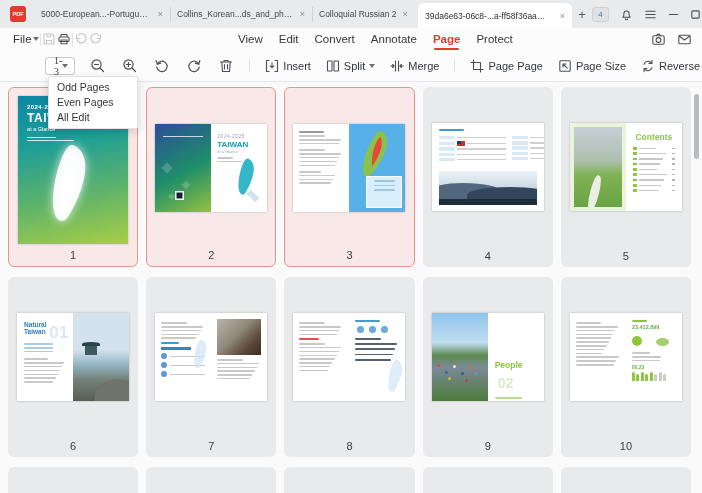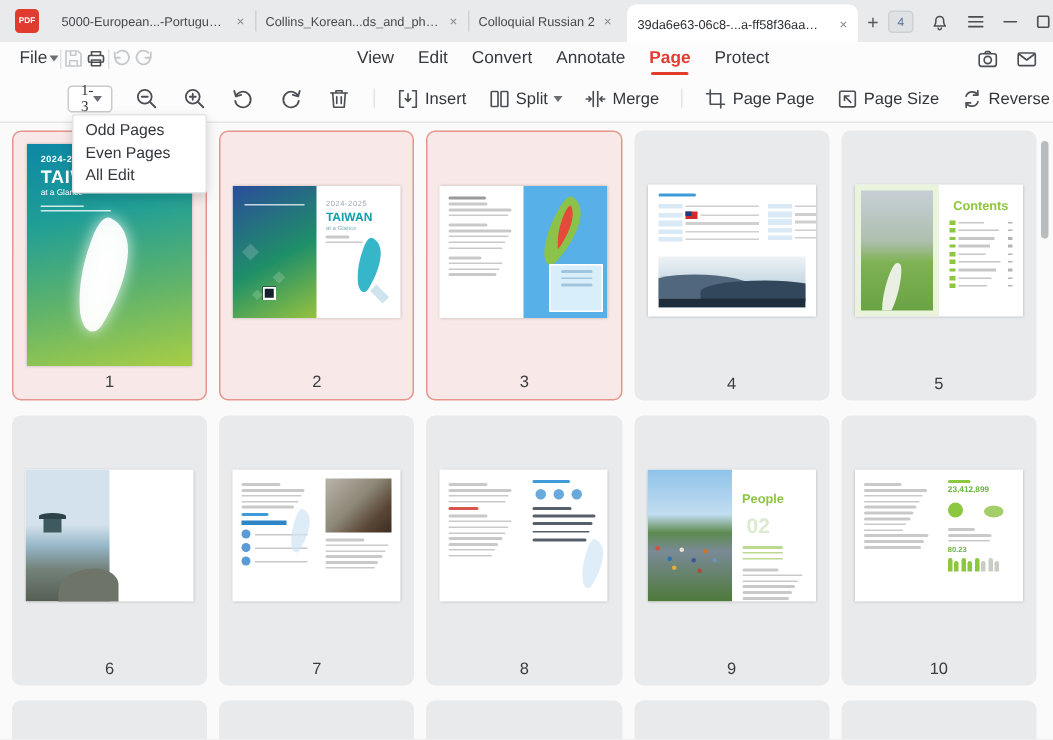--- a/index.html
+++ b/index.html
@@ -158,21 +158,21 @@
   .crowd{position:absolute;left:0;right:0;top:55%;height:30%;}
   .crowd i{position:absolute;width:3px;height:3px;border-radius:50%;}
   .crowd i:nth-child(1){left:10%;top:10%;background:#d0533f;}
   .crowd i:nth-child(2){left:24%;top:35%;background:#2d6fb3;}
   .crowd i:nth-child(3){left:38%;top:15%;background:#e8e2d2;}
   .crowd i:nth-child(4){left:52%;top:40%;background:#39599c;}
   .crowd i:nth-child(5){left:66%;top:18%;background:#c8762f;}
   .crowd i:nth-child(6){left:78%;top:42%;background:#7191b5;}
   .crowd i:nth-child(7){left:30%;top:60%;background:#e0b13a;}
   .crowd i:nth-child(8){left:60%;top:65%;background:#b34a3a;}
-  .p9r{padding:9px 7px;box-sizing:border-box;}
+  .p9r{padding:9px 7px;box-sizing:border-box;margin-top:32px;}
   .people-t{font-size:8.5px;font-weight:bold;color:#8dc63f;display:inline-block;}
   .num02{font-size:14px;font-weight:bold;color:#dcead0;display:inline-block;margin-left:3px;vertical-align:-2px;}
   .greenlines .tl{background:#bcd98f;width:65% !important;}
 
   
   .p10r{padding:7px 6px;box-sizing:border-box;}
   .pop{font-size:5.5px;font-weight:bold;color:#6db33f;margin:2px 0;}
   .gc1{width:10px;height:10px;border-radius:50%;background:#8dc63f;display:inline-block;}
   .gc2{width:13px;height:8px;border-radius:50%;background:#a5ce6a;display:inline-block;margin-left:14px;}
   .life{font-size:5px;font-weight:bold;color:#6db33f;margin:2px 0 1px;}
@@ -593,20 +593,39 @@
                   <i class="tp"></i>
                 </div>
               </div>
           </div>
         </div>
         <div class="pnum">5</div>
       </div>
 
       <div class="cell">
         <div class="thumb spread">
+          <div class="half p6l">
+            <div class="ch-t">Natural</div>
+            <div class="ch-t">Taiwan</div>
+            <div class="bignum">01</div>
+            <div class="bluelines" style="margin-top:8px;">
+                <i class="tl" style="width: 58%;"></i>
+                <i class="tl" style="width: 95%;"></i>
+                <i class="tl" style="width: 90%;"></i>
+              </div>
+            <div style="margin-top:6px;">
+                <i class="tl" style="width: 58%;"></i>
+                <i class="tl" style="width: 95%;"></i>
+                <i class="tl" style="width: 90%;"></i>
+                <i class="tl" style="width: 85%;"></i>
+                <i class="tl" style="width: 80%;"></i>
+                <i class="tl" style="width: 75%;"></i>
+                <i class="tl" style="width: 70%;"></i>
+              </div>
+          </div>
           <div class="half p6photo">
             <div class="pav"></div>
               <div class="rock"></div>
           </div>
         </div>
         <div class="pnum">6</div>
       </div>
 
       <div class="cell">
         <div class="thumb spread">

